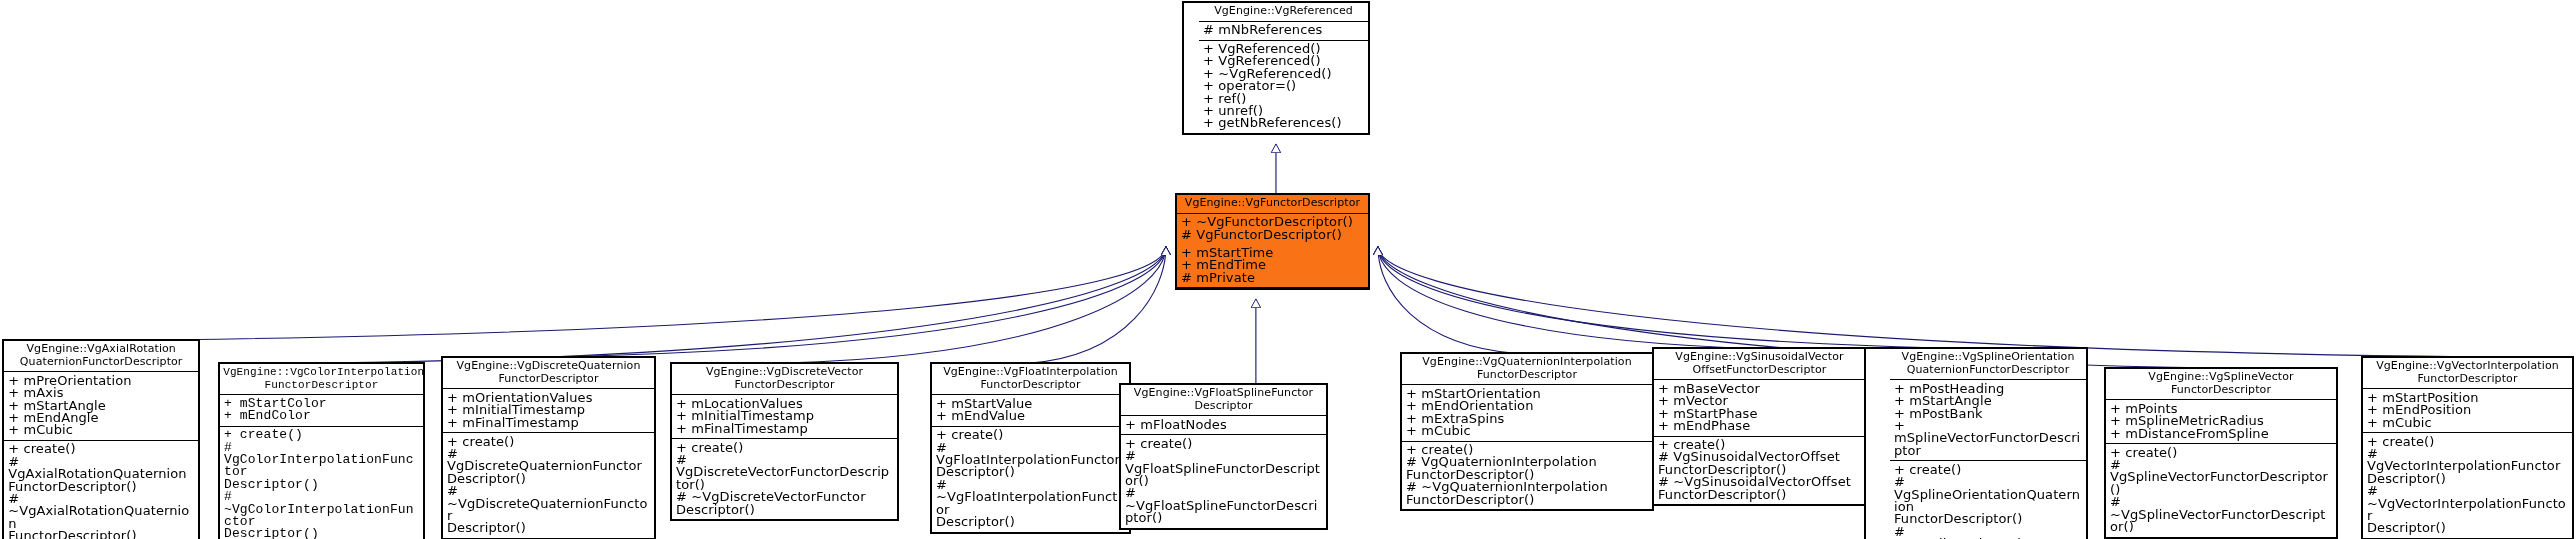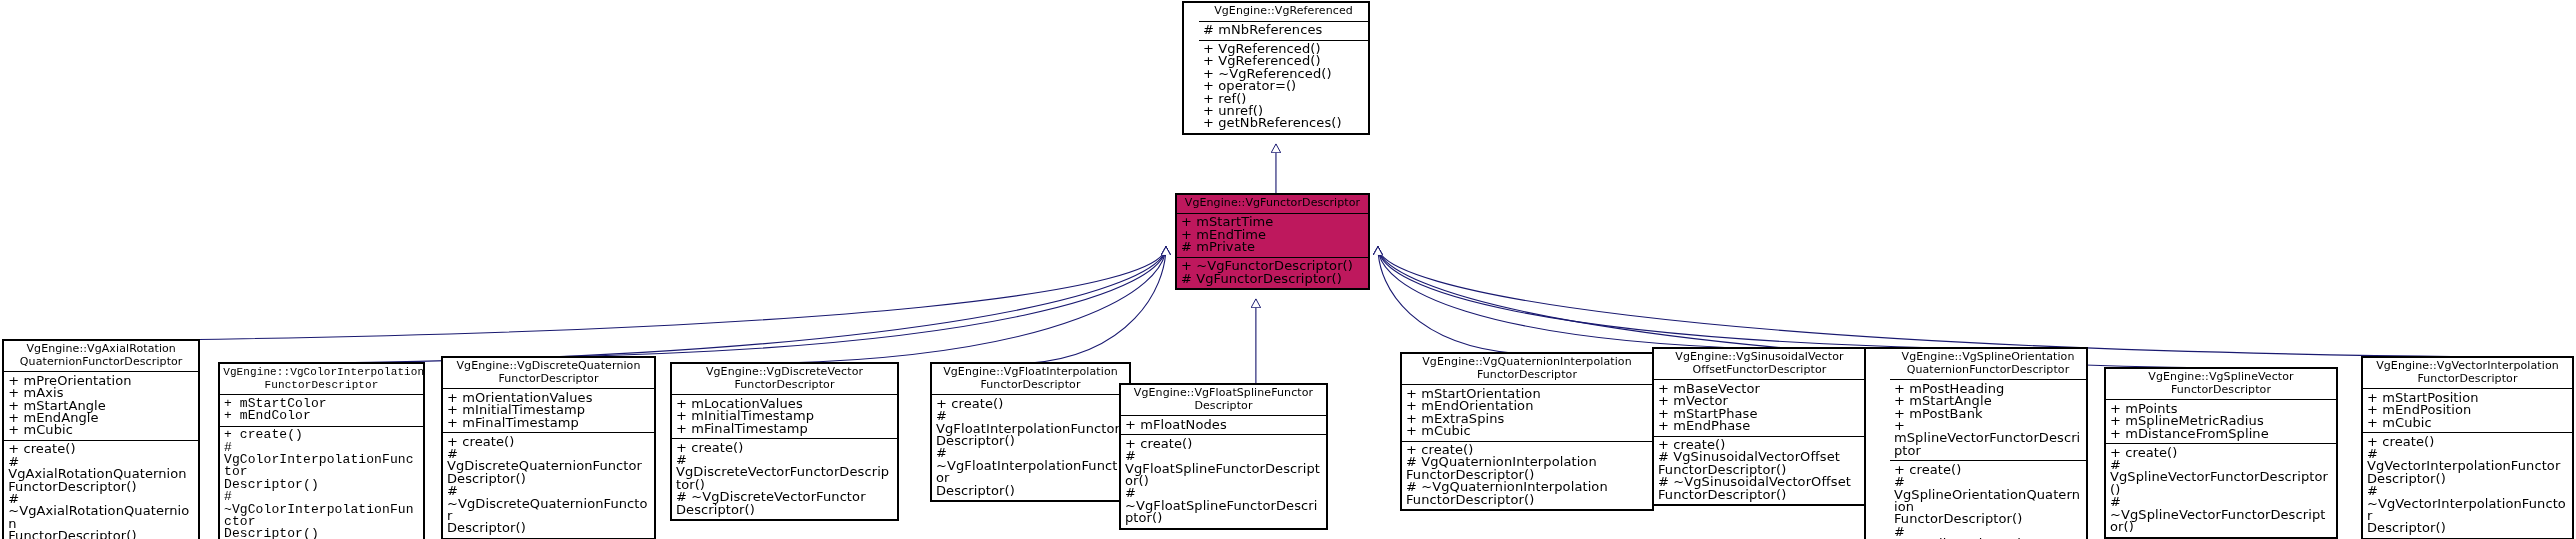--- a/index.html
+++ b/index.html
@@ -30,21 +30,21 @@
   .node {
     position: absolute;
     box-sizing: border-box;
     border: 0.8px solid #000000;
     background: #ffffff;
     outline: 0.8px solid #000000;
     outline-offset: 0.8px;
     z-index: 2;
   }
   .node.highlight {
-    background: #be185d;
+    background: #f97316;
   }
   .node .title {
     box-sizing: border-box;
     border-bottom: 0.8px solid #000000;
     text-align: center;
     padding: 2.4px 3.2px 3.2px 3.2px;
     font-size: 11px;
     line-height: 12.4px;
     white-space: pre-line;
     letter-spacing: 0.1px;
@@ -99,28 +99,28 @@
         <div class="row">+ VgReferenced()</div>
         <div class="row">+ ~VgReferenced()</div>
         <div class="row">+ operator=()</div>
         <div class="row">+ ref()</div>
         <div class="row">+ unref()</div>
         <div class="row">+ getNbReferences()</div>
       </div>
     </div>
     <div class="node highlight" style="left: 1176px; top: 194px; width: 193px;">
       <div class="title">VgEngine::VgFunctorDescriptor</div>
+      <div class="compartment ops">
+        <div class="row">+ ~VgFunctorDescriptor()</div>
+        <div class="row"># VgFunctorDescriptor()</div>
+      </div>
       <div class="compartment attrs">
         <div class="row">+ mStartTime</div>
         <div class="row">+ mEndTime</div>
         <div class="row"># mPrivate</div>
-      </div>
-      <div class="compartment ops">
-        <div class="row">+ ~VgFunctorDescriptor()</div>
-        <div class="row"># VgFunctorDescriptor()</div>
       </div>
     </div>
     <div class="node" style="left: 3.2px; top: 340px; width: 196px;">
       <div class="title">VgEngine::VgAxialRotation
 QuaternionFunctorDescriptor</div>
       <div class="compartment attrs">
         <div class="row">+ mPreOrientation</div>
         <div class="row">+ mAxis</div>
         <div class="row">+ mStartAngle</div>
         <div class="row">+ mEndAngle</div>
@@ -176,20 +176,24 @@
       <div class="compartment ops">
         <div class="row">+ create()</div>
         <div class="row"># VgDiscreteVectorFunctorDescriptor()</div>
         <div class="row"># ~VgDiscreteVectorFunctor</div>
         <div class="row">Descriptor()</div>
       </div>
     </div>
     <div class="node" style="left: 931px; top: 363px; width: 199px;">
       <div class="title">VgEngine::VgFloatInterpolation
 FunctorDescriptor</div>
+      <div class="compartment attrs">
+        <div class="row">+ mStartValue</div>
+        <div class="row">+ mEndValue</div>
+      </div>
       <div class="compartment ops">
         <div class="row">+ create()</div>
         <div class="row"># VgFloatInterpolationFunctor</div>
         <div class="row">Descriptor()</div>
         <div class="row"># ~VgFloatInterpolationFunctor</div>
         <div class="row">Descriptor()</div>
       </div>
     </div>
     <div class="node" style="left: 1120px; top: 384px; width: 207px;">
       <div class="title">VgEngine::VgFloatSplineFunctor

